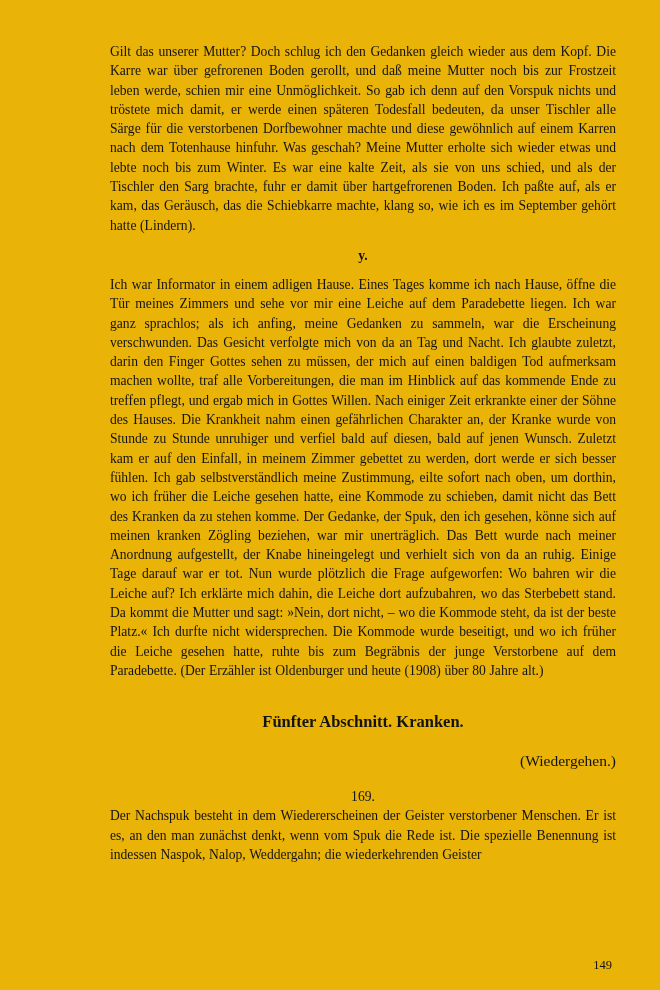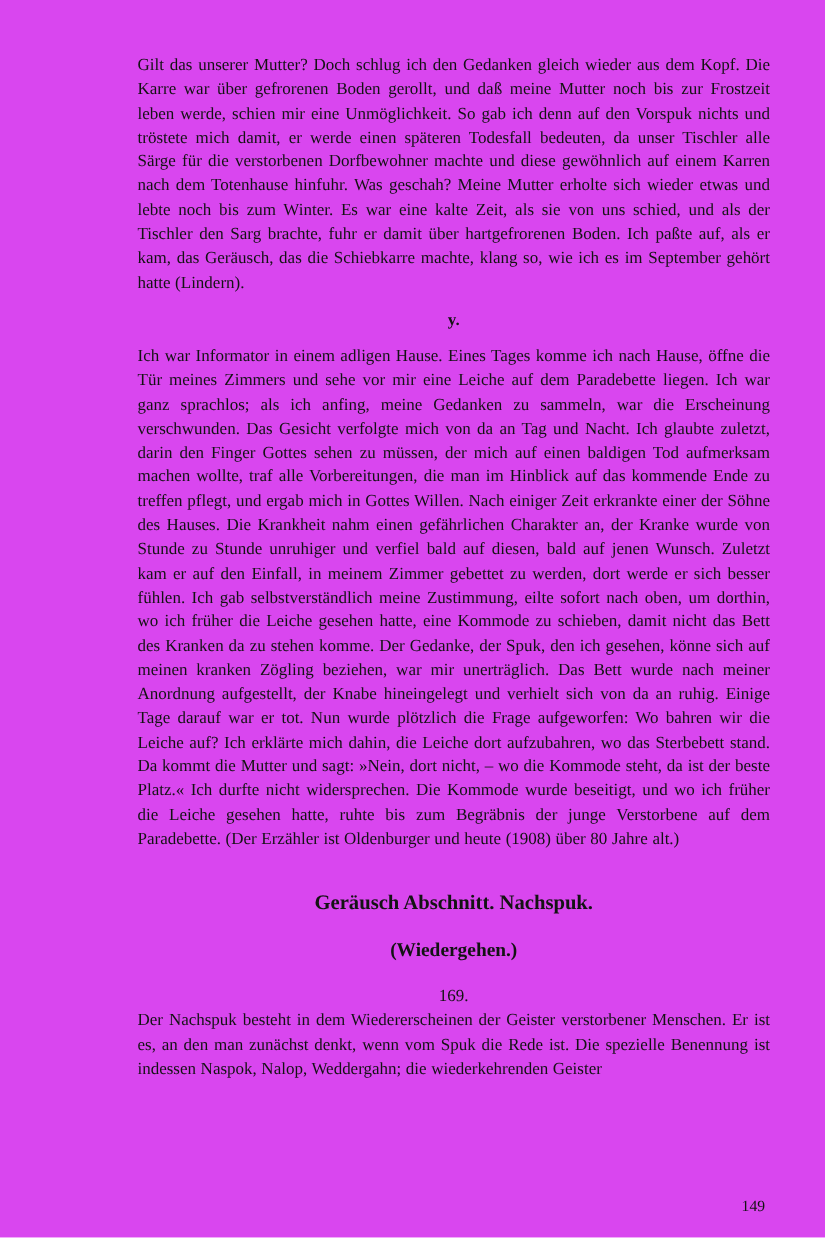--- a/index.html
+++ b/index.html
@@ -5,21 +5,21 @@
   html, body {
     margin: 0;
     padding: 0;
     background: #ffffff;
   }
   .page {
     position: relative;
     width: 660px;
     height: 990px;
     box-sizing: border-box;
-    background: #d946ef;
+    background: #eab308;
     color: #131313;
     font-family: "Liberation Serif", "DejaVu Serif", serif;
     padding: 42px 44px 0 110px;
     overflow: hidden;
   }
   .body-text {
     margin: 0;
     font-size: 13.6px;
     line-height: 19.3px;
     text-align: justify;
@@ -36,22 +36,22 @@
   }
   .chapter-heading {
     margin: 32px 0 0 0;
     text-align: center;
     font-weight: bold;
     font-size: 16.5px;
     line-height: 20px;
   }
   .chapter-subheading {
     margin: 19px 0 0 0;
-    text-align: center;
-    font-weight: bold;
+    text-align: right;
+    font-weight: normal;
     font-size: 15.5px;
     line-height: 19px;
   }
   .section-number {
     margin: 18px 0 0 0;
     text-align: center;
     font-weight: normal;
     font-size: 13.6px;
     line-height: 18px;
   }
@@ -71,21 +71,21 @@
 <body>
 
 <div class="page">
 
   <p class="body-text">Gilt das unserer Mutter? Doch schlug ich den Gedanken gleich wieder aus dem Kopf. Die Karre war über gefrorenen Boden gerollt, und daß meine Mutter noch bis zur Frostzeit leben werde, schien mir eine Unmöglichkeit. So gab ich denn auf den Vorspuk nichts und tröstete mich damit, er werde einen späteren Todesfall bedeuten, da unser Tischler alle Särge für die verstorbenen Dorfbewohner machte und diese gewöhnlich auf einem Karren nach dem Totenhause hinfuhr. Was geschah? Meine Mutter erholte sich wieder etwas und lebte noch bis zum Winter. Es war eine kalte Zeit, als sie von uns schied, und als der Tischler den Sarg brachte, fuhr er damit über hartgefrorenen Boden. Ich paßte auf, als er kam, das Geräusch, das die Schiebkarre machte, klang so, wie ich es im September gehört hatte (Lindern).</p>
 
   <p class="section-marker">y.</p>
 
   <p class="body-text">Ich war Informator in einem adligen Hause. Eines Tages komme ich nach Hause, öffne die Tür meines Zimmers und sehe vor mir eine Leiche auf dem Paradebette liegen. Ich war ganz sprachlos; als ich anfing, meine Gedanken zu sammeln, war die Erscheinung verschwunden. Das Gesicht verfolgte mich von da an Tag und Nacht. Ich glaubte zuletzt, darin den Finger Gottes sehen zu müssen, der mich auf einen baldigen Tod aufmerksam machen wollte, traf alle Vorbereitungen, die man im Hinblick auf das kommende Ende zu treffen pflegt, und ergab mich in Gottes Willen. Nach einiger Zeit erkrankte einer der Söhne des Hauses. Die Krankheit nahm einen gefährlichen Charakter an, der Kranke wurde von Stunde zu Stunde unruhiger und verfiel bald auf diesen, bald auf jenen Wunsch. Zuletzt kam er auf den Einfall, in meinem Zimmer gebettet zu werden, dort werde er sich besser fühlen. Ich gab selbstverständlich meine Zustimmung, eilte sofort nach oben, um dorthin, wo ich früher die Leiche gesehen hatte, eine Kommode zu schieben, damit nicht das Bett des Kranken da zu stehen komme. Der Gedanke, der Spuk, den ich gesehen, könne sich auf meinen kranken Zögling beziehen, war mir unerträglich. Das Bett wurde nach meiner Anordnung aufgestellt, der Knabe hineingelegt und verhielt sich von da an ruhig. Einige Tage darauf war er tot. Nun wurde plötzlich die Frage aufgeworfen: Wo bahren wir die Leiche auf? Ich erklärte mich dahin, die Leiche dort aufzubahren, wo das Sterbebett stand. Da kommt die Mutter und sagt: »Nein, dort nicht, – wo die Kommode steht, da ist der beste Platz.« Ich durfte nicht widersprechen. Die Kommode wurde beseitigt, und wo ich früher die Leiche gesehen hatte, ruhte bis zum Begräbnis der junge Verstorbene auf dem Paradebette. (Der Erzähler ist Oldenburger und heute (1908) über 80 Jahre alt.)</p>
 
-  <h2 class="chapter-heading">Geräusch Abschnitt. Nachspuk.</h2>
+  <h2 class="chapter-heading">Fünfter Abschnitt. Kranken.</h2>
 
   <h3 class="chapter-subheading">(Wiedergehen.)</h3>
 
   <p class="section-number">169.</p>
 
   <p class="body-text after-number">Der Nachspuk besteht in dem Wiedererscheinen der Geister verstorbener Menschen. Er ist es, an den man zunächst denkt, wenn vom Spuk die Rede ist. Die spezielle Benennung ist indessen Naspok, Nalop, Weddergahn; die wiederkehrenden Geister</p>
 
   <div class="page-number">149</div>
 
 </div>

